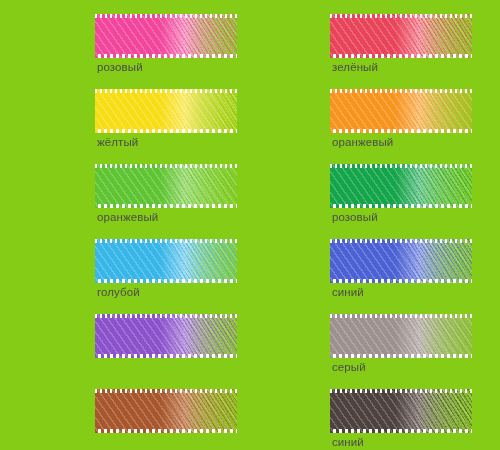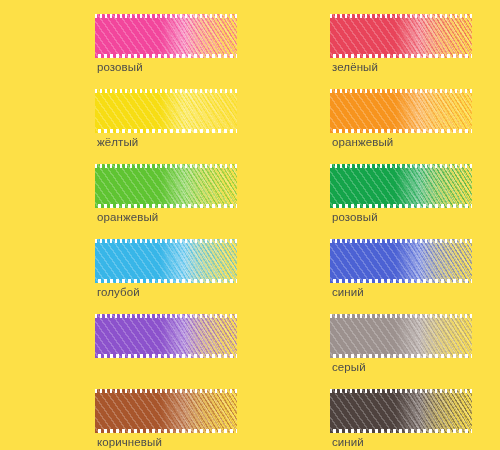--- a/index.html
+++ b/index.html
@@ -5,21 +5,21 @@
   html,body{margin:0;padding:0;}
   body{
     width:500px;height:450px;
     background:#ffffff;
     font-family:"Liberation Sans", sans-serif;
     overflow:hidden;
   }
   #sheet{
     position:relative;
     width:500px;height:450px;
-    background:#fde047;
+    background:#84cc16;
   }
   .grid{
     position:absolute;
     left:0;top:0;
     width:500px;height:450px;
     display:grid;
     grid-template-columns:1fr 1fr;
     grid-template-rows:repeat(6, 1fr);
     column-gap:0px;
     row-gap:0px;
@@ -244,21 +244,20 @@
           <div class="swatch">
             <div class="pigment" style="background: linear-gradient(90deg, rgb(168, 86, 44) 0%, rgb(168, 86, 44) 46%, rgb(207, 155, 118) 63%, rgba(207, 155, 118, 0.55) 76%, rgba(207, 155, 118, 0.22) 90%, rgba(207, 155, 118, 0.08) 100%);"></div>
             <div class="hatch h1" style="background: repeating-linear-gradient(58deg, rgba(168, 86, 44, 0.55) 0px, rgba(168, 86, 44, 0.55) 1.1px, transparent 1.1px, transparent 3.2px);"></div>
             <div class="hatch h2" style="background: repeating-linear-gradient(61deg, rgba(168, 86, 44, 0.4) 0px, rgba(168, 86, 44, 0.4) 0.9px, transparent 0.9px, transparent 4.4px);"></div>
             <div class="hatch h3" style="background: repeating-linear-gradient(55deg, rgba(255, 255, 255, 0.6) 0px, rgba(255, 255, 255, 0.6) 1.4px, transparent 1.4px, transparent 6px);"></div>
             <div class="tooth" style="background-image: radial-gradient(circle at 20% 30%, rgba(255, 255, 255, 0.8) 0px, rgba(255, 255, 255, 0.8) 0.6px, transparent 0.7px), radial-gradient(circle at 70% 65%, rgba(255, 255, 255, 0.7) 0px, rgba(255, 255, 255, 0.7) 0.6px, transparent 0.7px), radial-gradient(circle at 45% 85%, rgba(255, 255, 255, 0.7) 0px, rgba(255, 255, 255, 0.7) 0.5px, transparent 0.6px); background-size: 5px 5px, 7px 6px, 4px 7px;"></div>
             <div class="edge-top"></div>
             <div class="edge-bot"></div>
           </div>
         </div>
-        <div class="label">коричневый</div>
       </div>
       <div class="cell col-right">
         <div class="swatch-wrap">
           <div class="swatch">
             <div class="pigment" style="background: linear-gradient(90deg, rgb(78, 66, 62) 0%, rgb(78, 66, 62) 46%, rgb(154, 144, 140) 63%, rgba(154, 144, 140, 0.55) 76%, rgba(154, 144, 140, 0.22) 90%, rgba(154, 144, 140, 0.08) 100%);"></div>
             <div class="hatch h1" style="background: repeating-linear-gradient(58deg, rgba(78, 66, 62, 0.55) 0px, rgba(78, 66, 62, 0.55) 1.1px, transparent 1.1px, transparent 3.2px);"></div>
             <div class="hatch h2" style="background: repeating-linear-gradient(61deg, rgba(78, 66, 62, 0.4) 0px, rgba(78, 66, 62, 0.4) 0.9px, transparent 0.9px, transparent 4.4px);"></div>
             <div class="hatch h3" style="background: repeating-linear-gradient(55deg, rgba(255, 255, 255, 0.6) 0px, rgba(255, 255, 255, 0.6) 1.4px, transparent 1.4px, transparent 6px);"></div>
             <div class="tooth" style="background-image: radial-gradient(circle at 20% 30%, rgba(255, 255, 255, 0.8) 0px, rgba(255, 255, 255, 0.8) 0.6px, transparent 0.7px), radial-gradient(circle at 70% 65%, rgba(255, 255, 255, 0.7) 0px, rgba(255, 255, 255, 0.7) 0.6px, transparent 0.7px), radial-gradient(circle at 45% 85%, rgba(255, 255, 255, 0.7) 0px, rgba(255, 255, 255, 0.7) 0.5px, transparent 0.6px); background-size: 5px 5px, 7px 6px, 4px 7px;"></div>
             <div class="edge-top"></div>

